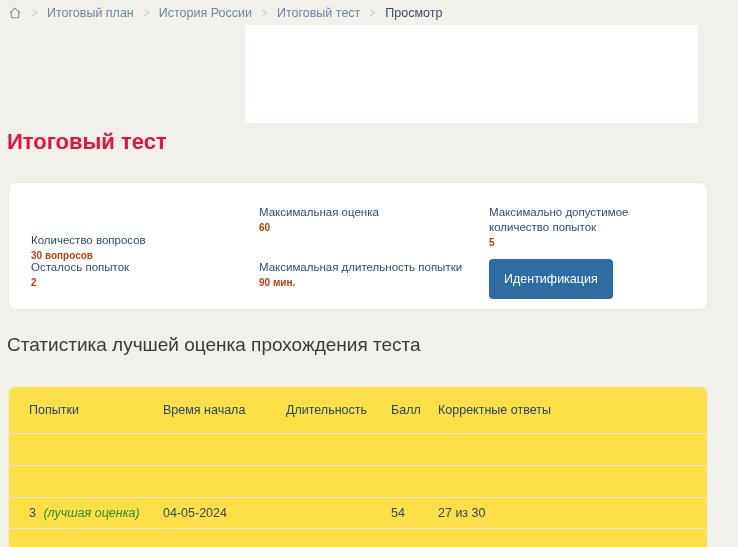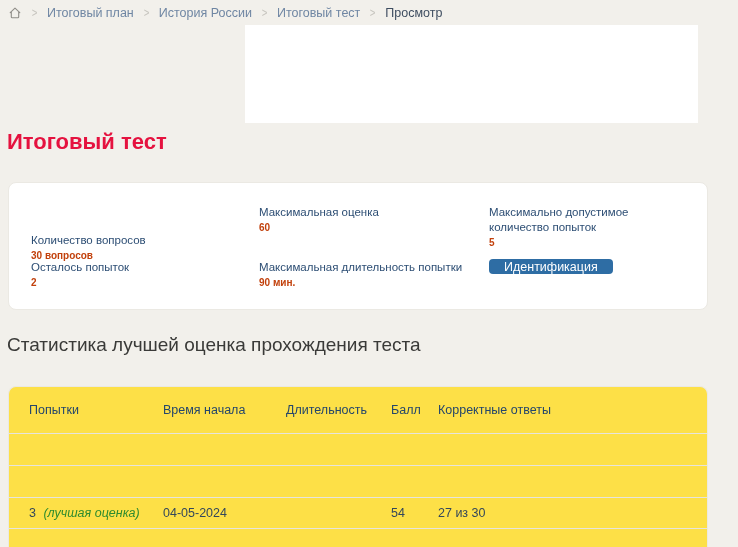--- a/index.html
+++ b/index.html
@@ -45,21 +45,21 @@
   .info-cell { position:absolute; width:215px; }
   .info-cell .lbl { font-size:11.5px; color:#2d4e74; line-height:1.3; }
   .info-cell .val { font-size:10px; font-weight:700; color:#c2410c; margin-top:2px; }
   .cell-0 { left:22px;  top:22px;margin-top:28px; }
   .cell-1 { left:250px; top:22px; }
   .cell-2 { left:480px; top:22px; width:190px; }
   .cell-3 { left:22px;  top:77px; }
   .cell-4 { left:250px; top:77px; }
   .ident-btn {
     position:absolute; left:480px; top:76px;
-    height:15px; padding:0 15px;
+    height:40px; padding:0 15px;
     background:#2e6da4; color:#ffffff;
     border:none; border-radius:4px;
     font-family:"Liberation Sans", sans-serif;
     font-size:12.5px; cursor:pointer;
   }
 
   
   .stats-heading {
     position:absolute; left:7px; top:334px;
     font-size:19px; font-weight:400; color:#3a3a38;

